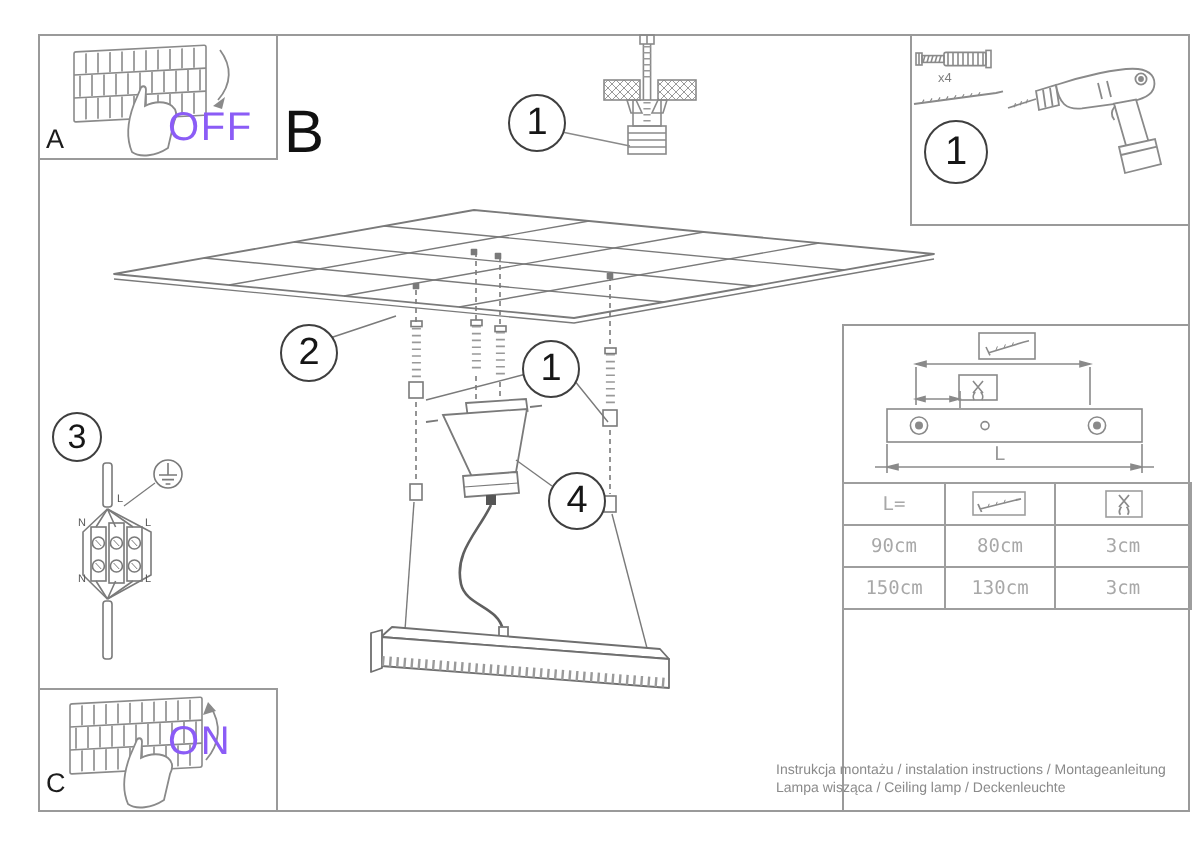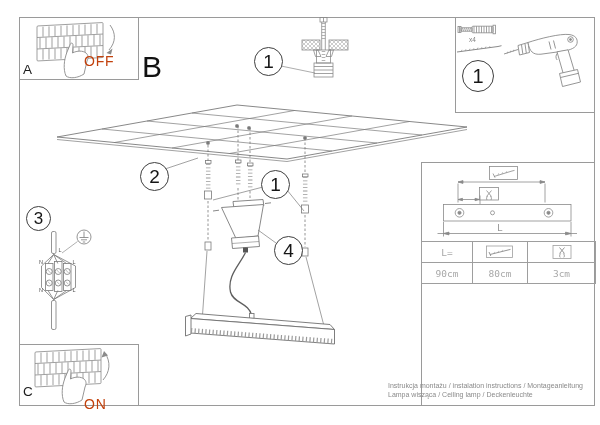--- a/index.html
+++ b/index.html
@@ -3,21 +3,21 @@
 <meta charset="utf-8">
 <style>
   html,body{margin:0;padding:0;background:#fff;}
   .page{position:relative;width:600px;height:425px;background:#fff;overflow:hidden;
         font-family:"Liberation Sans",sans-serif;color:#1a1a1a;}
   .page svg.art{position:absolute;left:0;top:0;}
   .cnum{position:absolute;border:1.3px solid #3f3f3f;border-radius:50%;background:#fff;
         display:flex;align-items:center;justify-content:center;color:#161616;
         font-size:19px;line-height:1;}
   .biglabel{position:absolute;font-size:13.5px;color:#1c1c1c;}
-  .switchlabel{position:absolute;font-size:14px;letter-spacing:0.8px;color:#c2410c;}
+  .switchlabel{position:absolute;font-size:20px;letter-spacing:0.8px;color:#8b5cf6;}
   .stepB{position:absolute;font-size:30px;color:#111;}
   .tiny{position:absolute;font-size:5.5px;color:#555;line-height:1;}
   .qty{position:absolute;font-size:6.5px;color:#808080;line-height:1;}
   .dimL{position:absolute;font-size:9.5px;color:#9a9a9a;font-family:"DejaVu Sans Mono",monospace;}
   table.size-table{position:absolute;left:421px;top:241px;width:174px;border-collapse:collapse;
         table-layout:fixed;font-family:"DejaVu Sans Mono",monospace;font-size:9.5px;color:#a8a8a8;}
   table.size-table td{border:1px solid #9e9e9e;height:20px;text-align:center;vertical-align:middle;
         padding:0;overflow:hidden;}
   table.size-table tr.hdr td{height:20px;}
   td.lcol{text-align:left;padding-left:7px;}
@@ -228,21 +228,21 @@
   <div class="cnum" style="left:462px;top:60px;width:30px;height:30px;font-size:20px;">1</div>
   <div class="cnum" style="left:140px;top:162px;width:27px;height:27px;">2</div>
   <div class="cnum" style="left:261px;top:170px;width:27px;height:27px;">1</div>
   <div class="cnum" style="left:274px;top:236px;width:27px;height:27px;">4</div>
   <div class="cnum" style="left:26px;top:206px;width:23px;height:23px;font-size:17px;">3</div>
 
   <div class="biglabel" style="left:23px;top:62px;">A</div>
   <div class="switchlabel" style="left:84px;top:53px;">OFF</div>
   <div class="stepB" style="left:142px;top:50px;">B</div>
   <div class="biglabel" style="left:23px;top:384px;">C</div>
-  <div class="switchlabel" style="left:84px;top:360px;margin-top:36px;">ON</div>
+  <div class="switchlabel" style="left:84px;top:360px;">ON</div>
   <div class="qty" style="left:469px;top:36.5px;">x4</div>
 
   <div class="tiny" style="left:58.5px;top:248px;">L</div>
   <div class="tiny" style="left:39px;top:259.5px;">N</div>
   <div class="tiny" style="left:72.5px;top:259.5px;">L</div>
   <div class="tiny" style="left:39px;top:288px;">N</div>
   <div class="tiny" style="left:72.5px;top:288px;">L</div>
 
   <div class="dimL" style="left:497px;top:222px;">L</div>
 
@@ -268,20 +268,25 @@
           <path d="M11.5,3.5 l5,6 M16.5,3.5 l-5,6" fill="none" stroke="#8a8a8a" stroke-width="0.9"></path>
           <path d="M12.7,9.4 c-1.2,1.6 -1.4,2.8 -0.5,4 M15.3,9.4 c1.2,1.6 1.4,2.8 0.5,4" fill="none" stroke="#8a8a8a" stroke-width="0.9"></path>
         </svg>
       </td>
     </tr>
     <tr>
       <td>90cm</td>
       <td>80cm</td>
       <td>3cm</td>
     </tr>
+    <tr>
+      <td>150cm</td>
+      <td>130cm</td>
+      <td>3cm</td>
+    </tr>
   </tbody>
     </table>
 
   <div class="footer">
     <div>Instrukcja montażu / instalation instructions / Montageanleitung</div>
     <div>Lampa wisząca / Ceiling lamp / Deckenleuchte</div>
   </div>
 
 </div>
 

